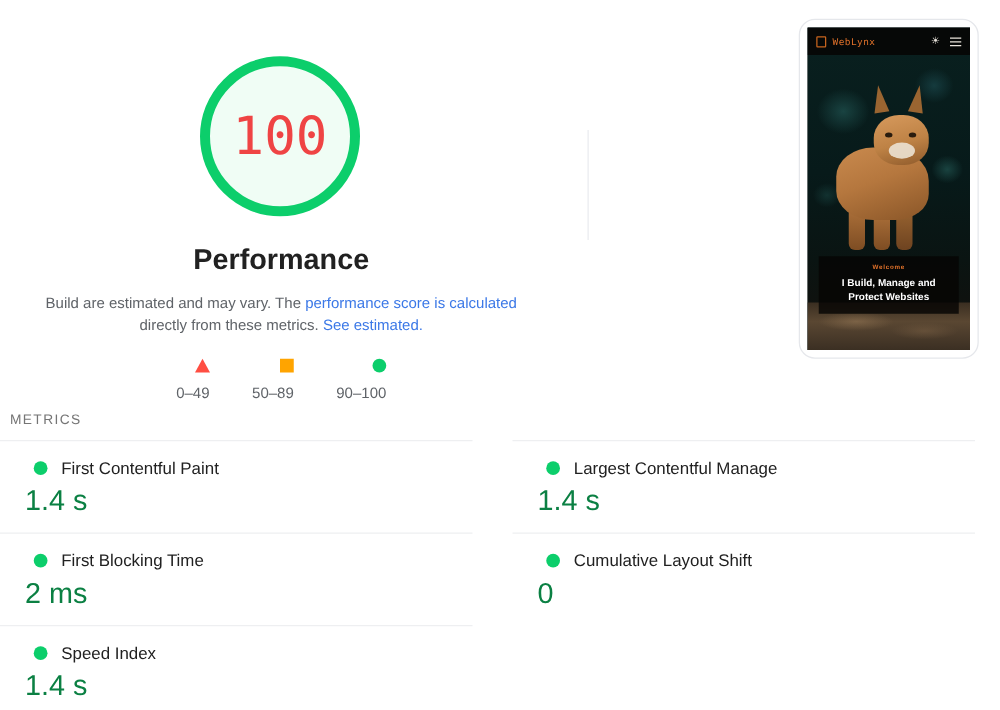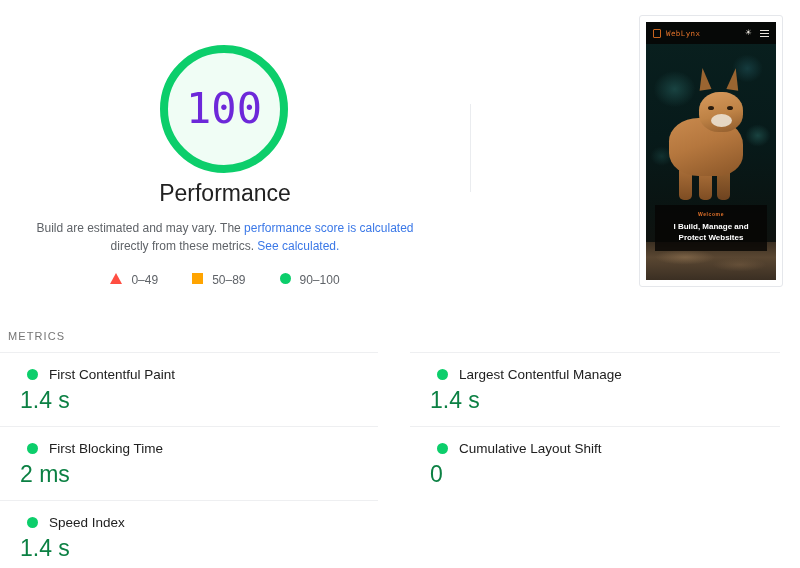--- a/index.html
+++ b/index.html
@@ -45,31 +45,31 @@
     border: 8px solid #0CCE6B;
     background: #F0FDF5;
     box-sizing: border-box;
     display: flex;
     align-items: center;
     justify-content: center;
   }
   #gauge-score {
     font-size: 42px;
     line-height: 42px;
-    color: #6d28d9;
+    color: #ef4444;
     font-family: "DejaVu Sans Mono", monospace;
     letter-spacing: 0px;
     text-align: right;
   }
 
   #category-title {
-    margin-top: 6px;
+    margin-top: 20px;
     font-size: 23px;
     line-height: 28px;
-    font-weight: 400;
+    font-weight: 700;
     color: #212121;
   }
 
   #disclaimer {
     margin: 12px auto 0;
     width: 400px;
     font-size: 12px;
     line-height: 18px;
     color: #5F6368;
   }
@@ -82,22 +82,23 @@
   #legend {
     margin-top: 18px;
     display: flex;
     justify-content: center;
     gap: 34px;
     font-size: 12px;
     color: #5F6368;
   }
   .legend-item {
     display: flex;
-    align-items: flex-start;
+    align-items: flex-end;
     gap: 9px;
+    flex-direction: column;
   }
   .swatch-triangle {
     width: 0;
     height: 0;
     border-left: 6px solid transparent;
     border-right: 6px solid transparent;
     border-bottom: 11px solid #FF4E42;
   }
   .swatch-square {
     width: 11px;
@@ -123,21 +124,21 @@
 
   
   #screenshot-frame {
     position: absolute;
     left: 639px;
     top: 15px;
     width: 144px;
     height: 272px;
     background: #ffffff;
     border: 1px solid #E5E7EB;
-    border-radius: 3px;
+    border-radius: 13px;
     box-sizing: border-box;
     padding: 6px;
   }
   #screenshot-inner {
     position: relative;
     width: 100%;
     height: 100%;
     overflow: hidden;
     background: #06100F;
   }
@@ -370,21 +371,21 @@
 
     <div id="gauge-wrap">
       <div id="gauge">
         <span id="gauge-score">100</span>
       </div>
     </div>
 
     <div id="category-title">Performance</div>
 
     <div id="disclaimer">
-      <span>Build are estimated and may vary. The </span><a href="#">performance score is calculated</a><span> directly from these metrics. </span><a href="#">See calculated.</a>
+      <span>Build are estimated and may vary. The </span><a href="#">performance score is calculated</a><span> directly from these metrics. </span><a href="#">See estimated.</a>
     </div>
 
     <div id="legend">
       <div class="legend-item">
         <span class="swatch-triangle"></span>
         <span>0–49</span>
       </div>
       <div class="legend-item">
         <span class="swatch-square"></span>
         <span>50–89</span>

